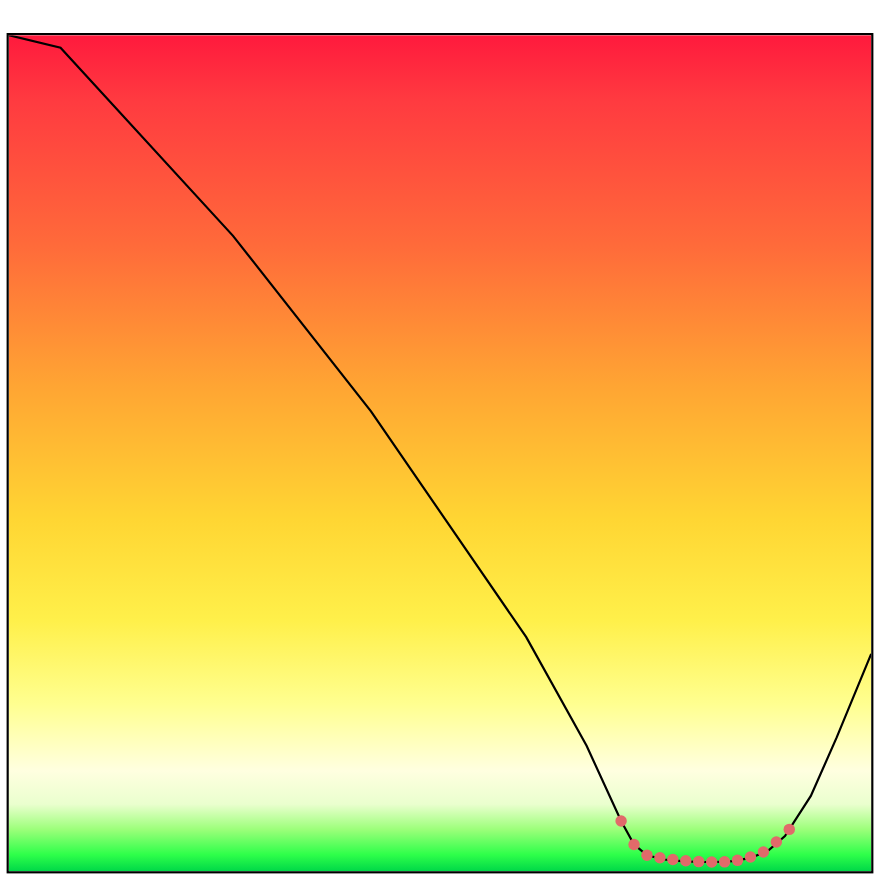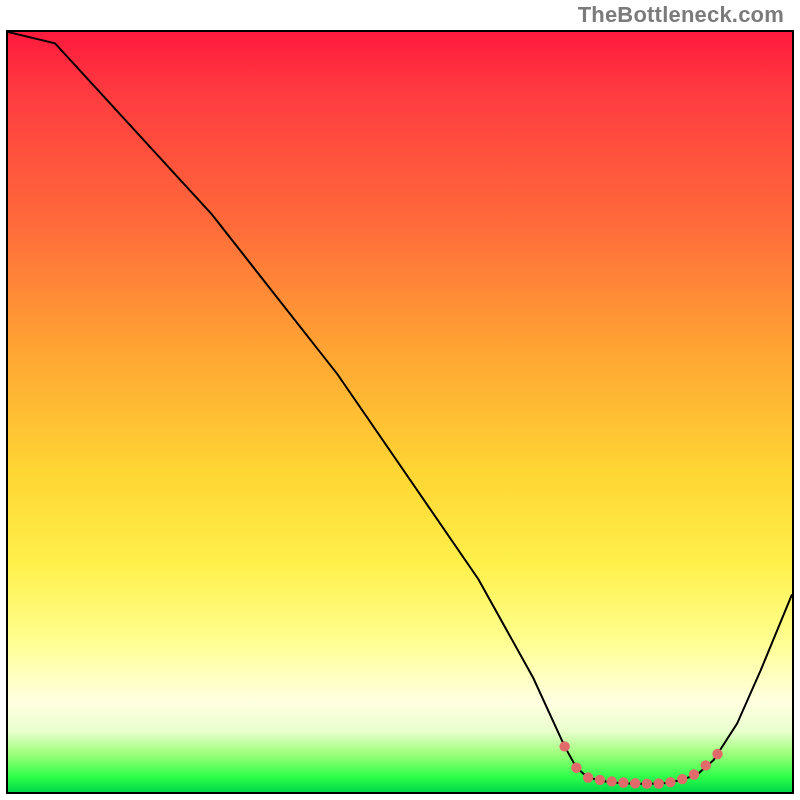--- a/index.html
+++ b/index.html
@@ -65,21 +65,20 @@
     top: 0;
     width: 100%;
     height: 100%;
     pointer-events: none;
   }
 </style>
 </head>
 <body>
 
 <div class="chart-outer">
-  <div class="attribution">TheBottleneck.com</div>
 
   <div class="plot-area">
     <div class="gradient-bg"></div>
     <svg class="curve-layer" viewBox="0 0 784 760" preserveAspectRatio="none">
       <path id="main-curve" fill="none" stroke="#000000" stroke-width="2" d="M0.00 0.00 L47.04 11.40 L203.84 182.40 L329.28 342.00 L470.40 547.20 L525.28 646.00 L556.64 714.40 L568.40 735.68 L580.16 745.56 L595.84 749.36 L611.52 750.88 L627.20 751.64 L642.88 751.64 L658.56 750.88 L674.24 747.84 L689.92 741.76 L705.60 728.08 L729.12 691.60 L752.64 638.40 L784.00 562.40"></path>
       <g id="marker-group">
           <circle cx="556.64" cy="714.40" r="5.2" fill="#e16a6a"></circle>
           <circle cx="568.40" cy="735.68" r="5.2" fill="#e16a6a"></circle>
           <circle cx="580.16" cy="745.56" r="5.2" fill="#e16a6a"></circle>
           <circle cx="591.92" cy="747.84" r="5.2" fill="#e16a6a"></circle>

